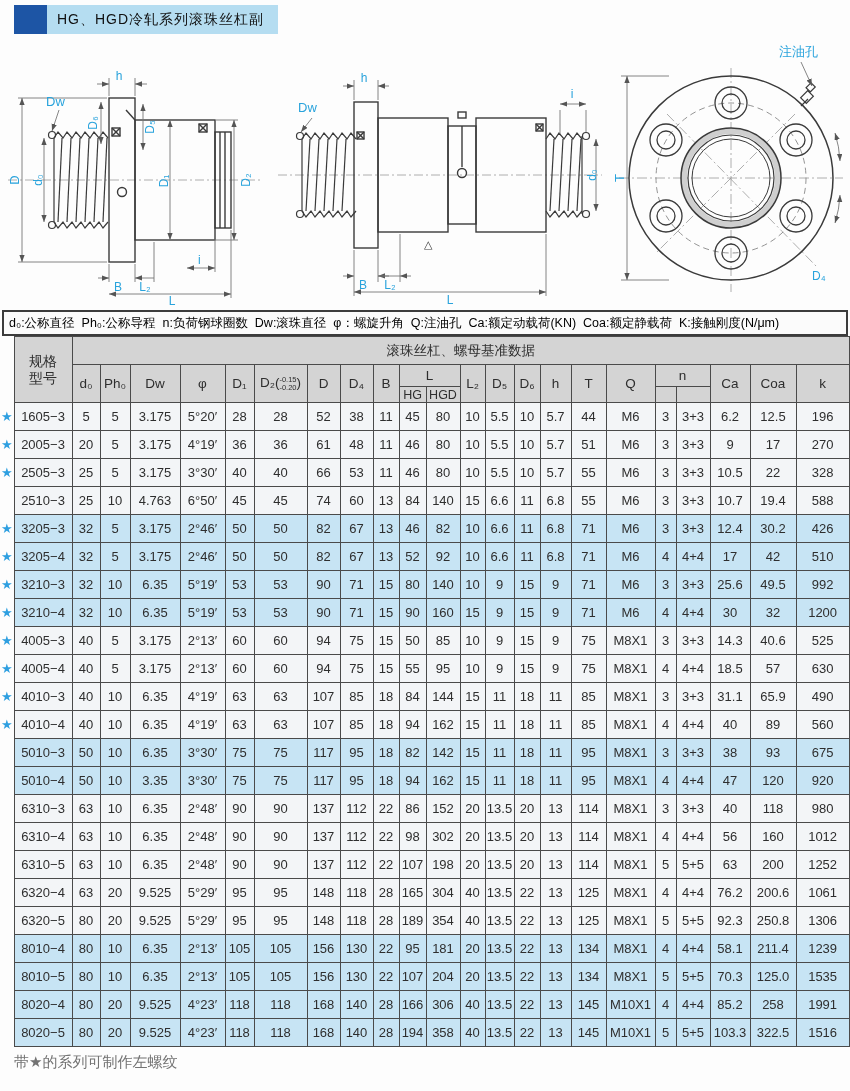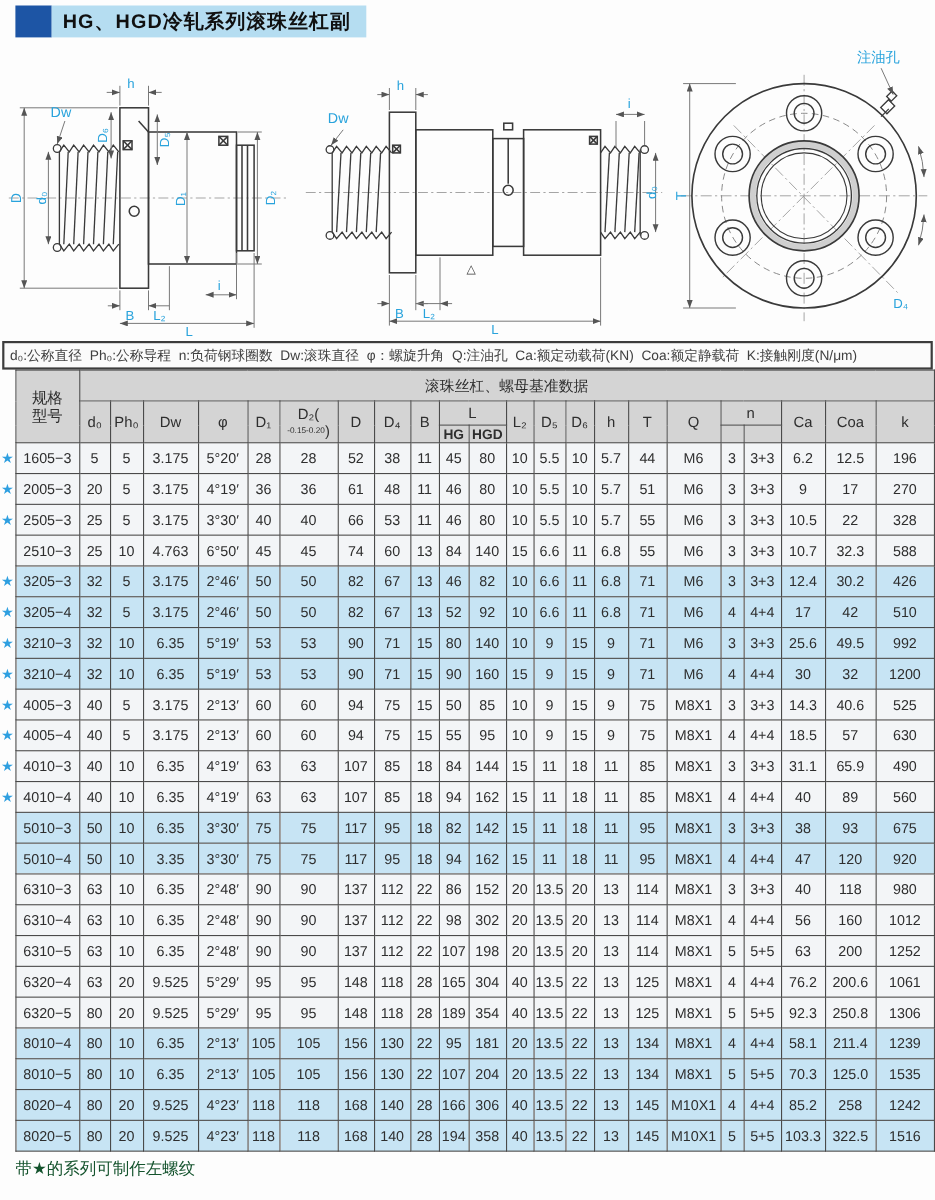--- a/index.html
+++ b/index.html
@@ -2,54 +2,54 @@
 <html><head>
 <meta charset="utf-8">
 <style>
   * { margin:0; padding:0; box-sizing:border-box; }
   html,body { width:850px; background:#fdfdfd; font-family:"Liberation Sans","DejaVu Sans",sans-serif; }
   body { height:1091px; overflow:hidden; }
 
   
   .title-bar { display:flex; align-items:stretch; height:29px; margin:5px 0 0 14px; }
   .title-square { width:33px; background:#1d55a5; }
-  .title-text { background:#b5ddf1; color:#101010; font-size:18px; font-weight:bold;
+  .title-text { background:#b5ddf1; color:#101010; font-size:14px; font-weight:normal;
                 line-height:29px; padding:0 14px 12px 10px; letter-spacing:1px; white-space:nowrap; }
 
   
   .drawings { display:flex; justify-content:space-between; align-items:flex-start;
               margin:6px 2px 0 2px; height:268px; }
   svg text { font-family:"Liberation Sans","DejaVu Sans",sans-serif; }
   .dimlbl { fill:#29a3dc; font-size:12px; }
   .dimlbl-big { fill:#29a3dc; font-size:13px; }
 
   
   .legend { margin:2px 2px 0 2px; border:2px solid #3c3c3c; background:#fbfbfb;
-            height:26px; line-height:22px; font-size:12.5px; color:#404040;
+            height:26px; line-height:22px; font-size:12.5px; color:#000000;
             padding:0 5px; white-space:pre; overflow:hidden; }
 
   
   table { border-collapse:collapse; table-layout:fixed; width:848px; margin:0 0 0 1px;
           font-size:13px; color:#2e2e2e; }
   th, td { border:1px solid #4a4a4a; text-align:center; vertical-align:middle;
            padding:0 1px; overflow:hidden; }
   thead th { background:#d4d4d4; font-weight:normal; font-size:13.5px; }
   thead tr.h1 { height:28px;padding-left:28px; } thead tr.h2 { height:22px; } thead tr.h3 { height:16px; }
   tbody tr { height:28px; }
   tbody td { background:#f3f5f7; }
   tr.tint td { background:#c7e4f4; }
   td.star-cell, th.star-cell { border:none; background:transparent !important; padding:0;
            color:#2e9fe0; font-size:13px; text-align:left; }
   .two-line { line-height:17px; font-size:14px; }
-  .tol { display:inline-flex; flex-direction:row; font-size:7.5px; line-height:8px;
+  .tol { display:inline-flex; flex-direction:column; font-size:7.5px; line-height:8px;
          vertical-align:middle; text-align:left; }
-  .hg-sub { font-size:12.5px;font-weight:bold; }
+  .hg-sub { font-size:12.5px; }
 
   
-  .footer-note { margin:6px 0 0 14px; color:#14532d; font-size:15px; }
+  .footer-note { margin:6px 0 0 14px; color:#737373; font-size:15px; }
 </style>
 </head>
 <body>
 
 <div>
 
   <div class="title-bar">
     <div class="title-square"></div>
     <div class="title-text">HG、HGD冷轧系列滚珠丝杠副</div>
   </div>
@@ -436,21 +436,21 @@
           <td>140</td>
           <td>15</td>
           <td>6.6</td>
           <td>11</td>
           <td>6.8</td>
           <td>55</td>
           <td>M6</td>
           <td>3</td>
           <td>3+3</td>
           <td>10.7</td>
-          <td>32.3</td>
+          <td>19.4</td>
           <td>588</td>
         </tr>
         <tr class="tint">
           <td class="star-cell">★</td>
           <td>3205−3</td>
           <td>32</td>
           <td>5</td>
           <td>3.175</td>
           <td>2°46′</td>
           <td>50</td>
@@ -905,21 +905,21 @@
           <td>40</td>
           <td>13.5</td>
           <td>22</td>
           <td>13</td>
           <td>145</td>
           <td>M10X1</td>
           <td>4</td>
           <td>4+4</td>
           <td>85.2</td>
           <td>258</td>
-          <td>1242</td>
+          <td>1991</td>
         </tr>
         <tr class="tint">
           <td class="star-cell"></td>
           <td>8020−5</td>
           <td>80</td>
           <td>20</td>
           <td>9.525</td>
           <td>4°23′</td>
           <td>118</td>
           <td>118</td>

